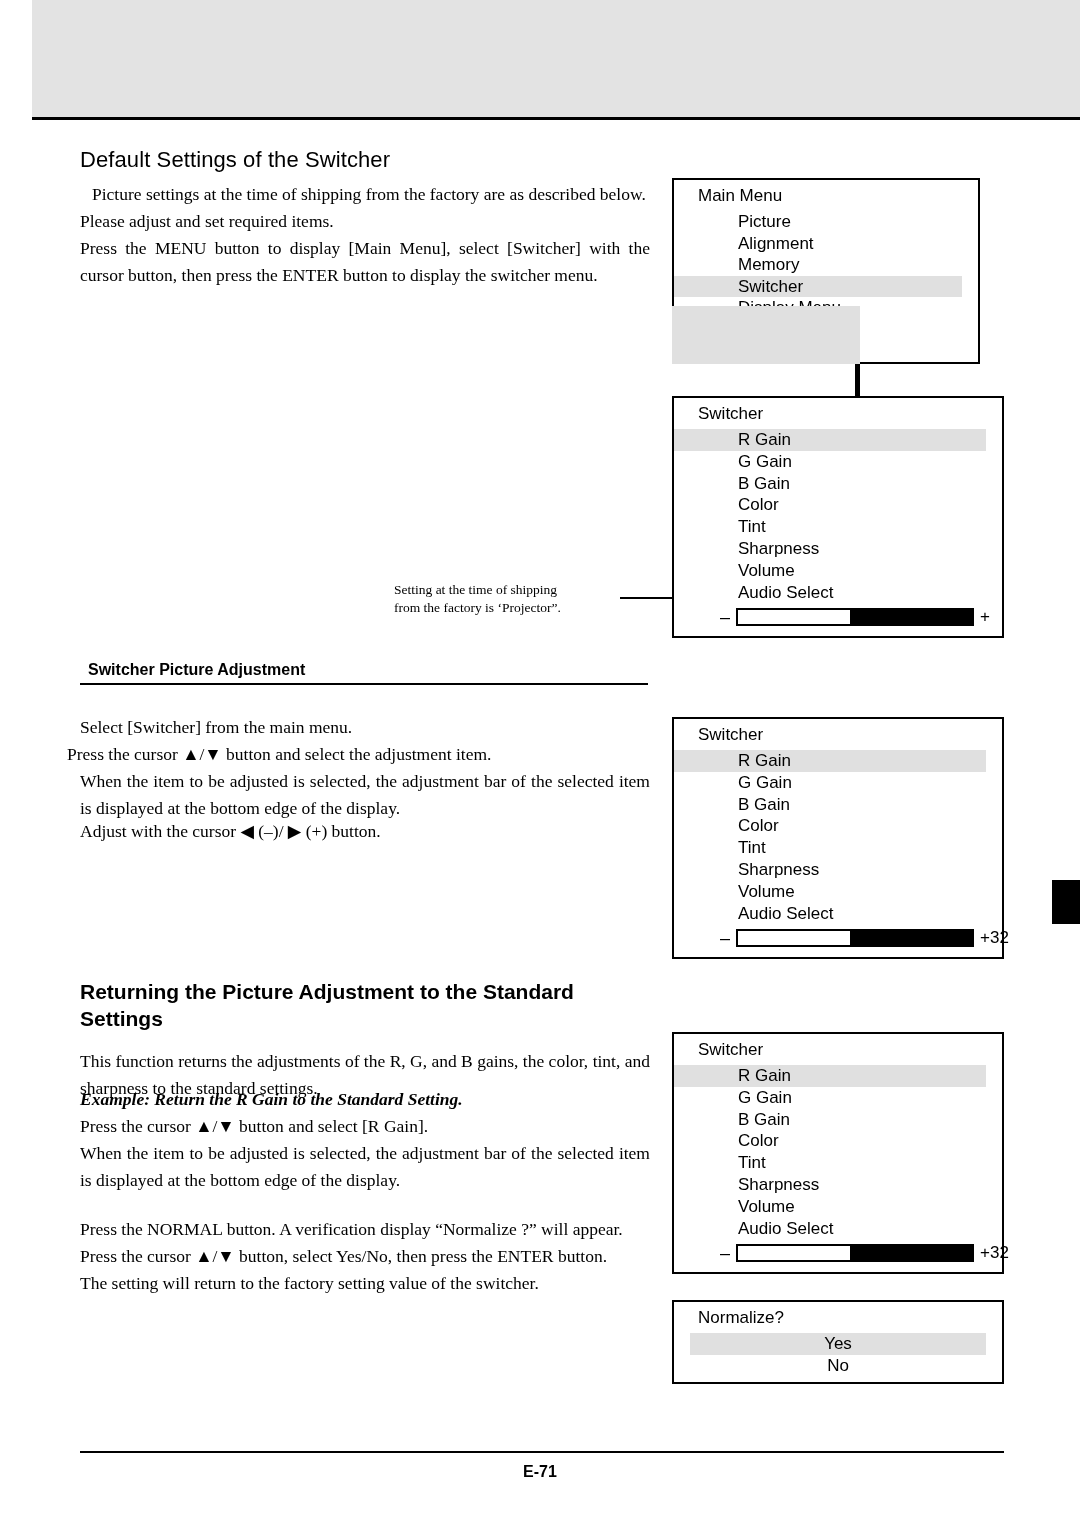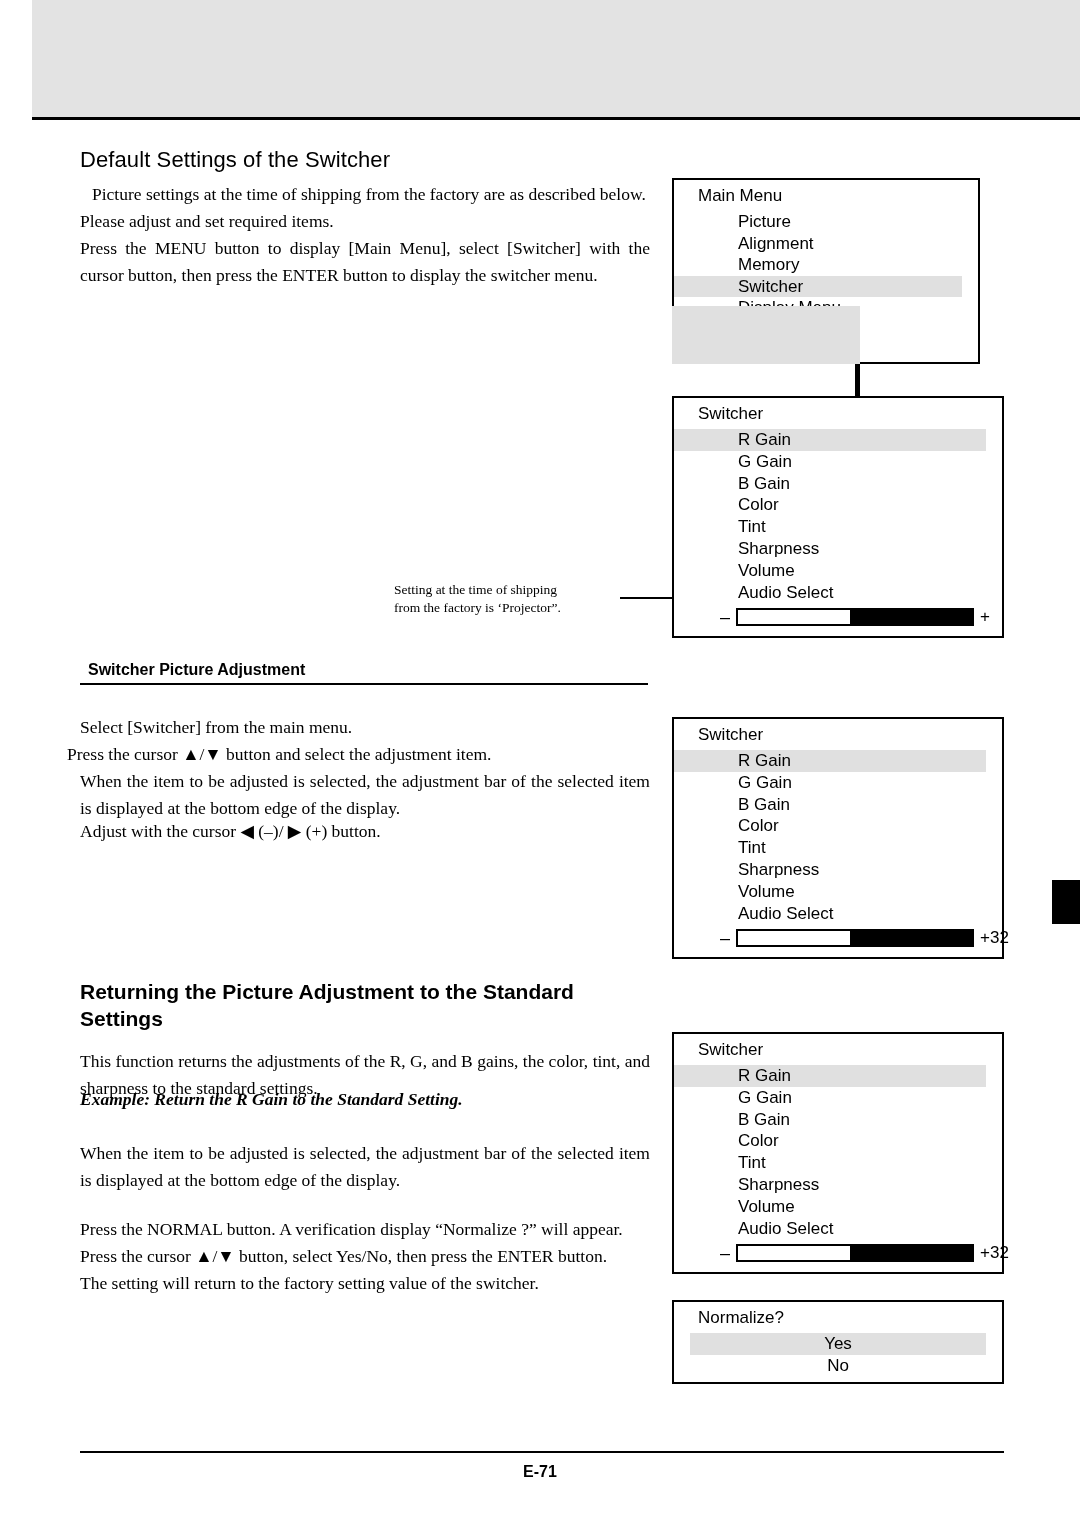--- a/index.html
+++ b/index.html
@@ -359,20 +359,21 @@
         <div class="fill" id="fill2" style="left: 48%; width: 52%;"></div>
       </div>
       <div class="val">+32</div>
     </div>
   </div>
 
   <h2 class="doc-title2">Returning the Picture Adjustment to the Standard Settings</h2>
 
   <div class="para" id="p8">This function returns the adjustments of the R, G, and B gains, the color, tint, and sharpness to the standard settings.</div>
   <div class="para nojust" id="p9">Example: Return the R Gain to the Standard Setting.</div>
+  <div class="para nojust" id="p10">Press the cursor ▲/▼ button and select [R Gain].</div>
   <div class="para" id="p11">When the item to be adjusted is selected, the adjustment bar of the selected item is displayed at the bottom edge of the display.</div>
   <div class="para nojust" id="p12">Press the NORMAL button. A verification display “Normalize ?” will appear.</div>
   <div class="para nojust" id="p13">Press the cursor ▲/▼ button, select Yes/No, then press the ENTER button.</div>
   <div class="para nojust" id="p14">The setting will return to the factory setting value of the switcher.</div>
 
   <div class="osd" id="osd-sw3">
     <div class="title">Switcher</div>
     <ul class="items">
       <li class="sel"><span>R Gain</span></li>
       <li><span>G Gain</span></li>

